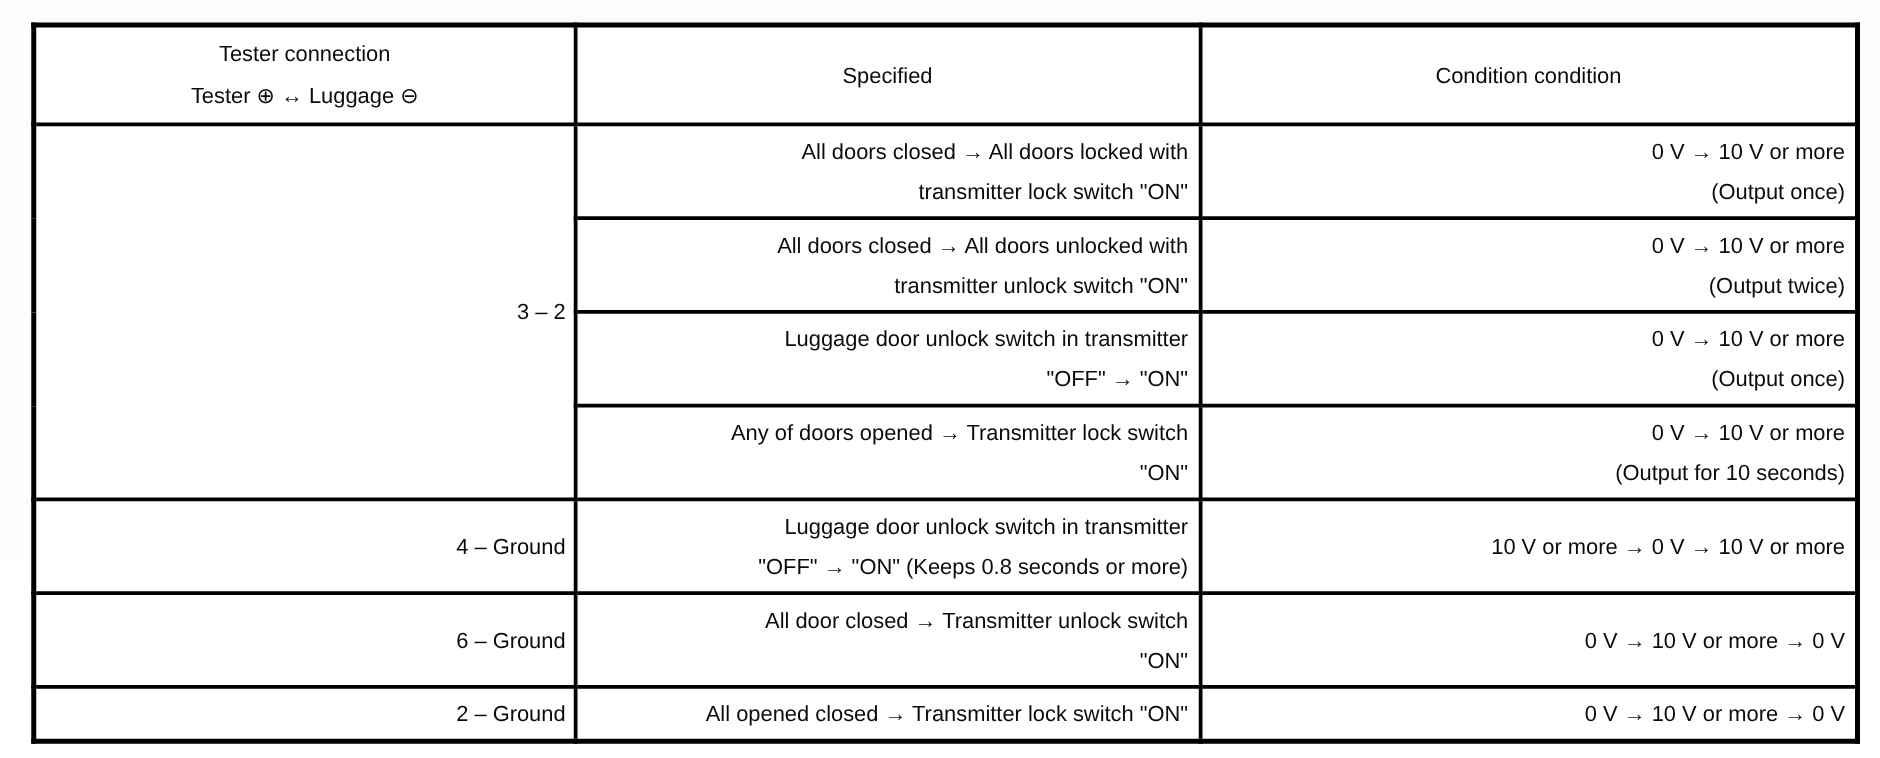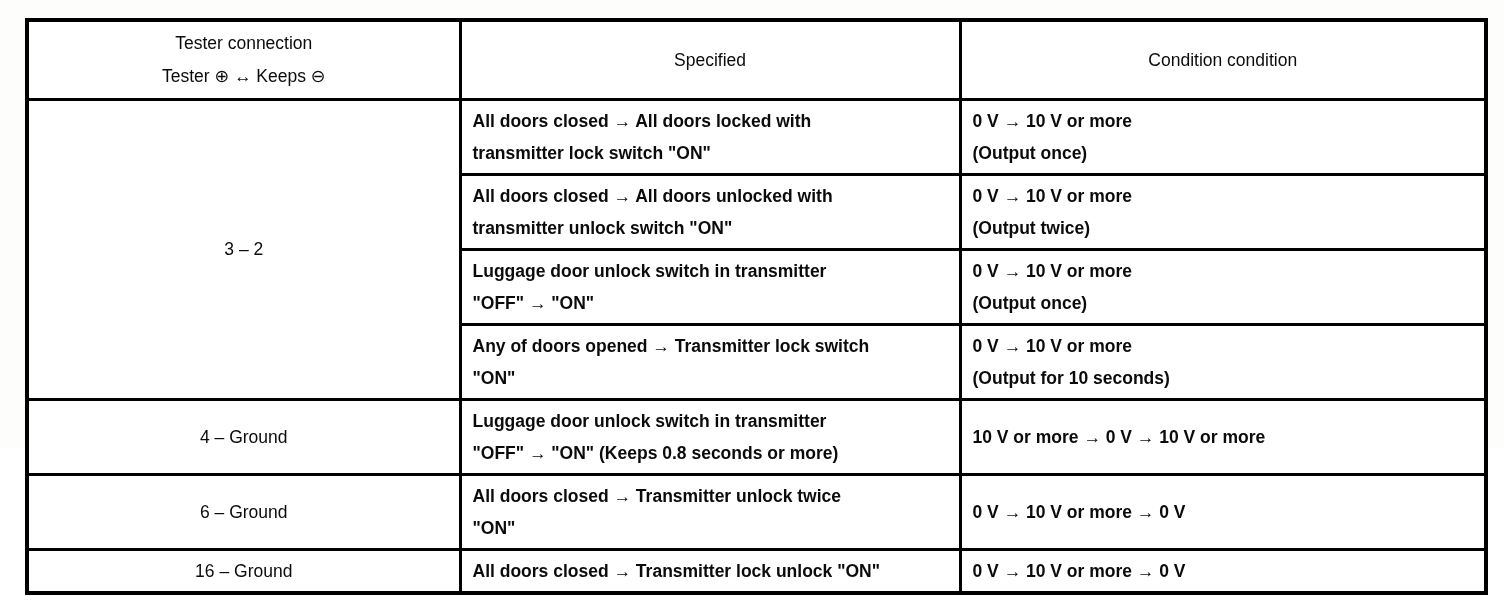--- a/index.html
+++ b/index.html
@@ -38,49 +38,48 @@
     background: #fff;
   }
   table.spec-table th {
     font-weight: normal;
     text-align: center;
     height: 72px;
     line-height: 33px;
     padding: 2px 6px;
   }
   td.tester-cell {
-    text-align: center;
+    text-align: right;
     padding: 2px 6px;
   }
   td.cond-cell, td.spec-cell {
-    text-align: left;
+    text-align: right;
     padding: 4px 8px 4px 11px;
     line-height: 32px;
     white-space: pre-line;
-    font-weight: bold;
   }
   tr.r-tall  { height: 71px; }
   tr.r-short { height: 35px; }
   .hdr-line { line-height: 33px; }
 </style>
 </head>
 <body>
 
 <div class="page">
   <table class="spec-table">
     <colgroup>
       <col class="c1">
         <col class="c2">
         <col class="c3">
     </colgroup>
     <thead>
       <tr>
         <th>
           <div class="hdr-line">Tester connection</div>
-          <div class="hdr-line">Tester ⊕ ↔ Keeps ⊖</div>
+          <div class="hdr-line">Tester ⊕ ↔ Luggage ⊖</div>
         </th>
         <th>Specified</th>
         <th>Condition condition</th>
       </tr>
     </thead>
     <tbody>
       <tr class="r-tall">
         <td class="tester-cell" rowspan="4">3 – 2</td>
         <td class="cond-cell">All doors closed → All doors locked with
 transmitter lock switch "ON"</td>
@@ -106,24 +105,24 @@
 (Output for 10 seconds)</td>
       </tr>
       <tr class="r-tall">
         <td class="tester-cell">4 – Ground</td>
         <td class="cond-cell">Luggage door unlock switch in transmitter
 "OFF" → "ON" (Keeps 0.8 seconds or more)</td>
         <td class="spec-cell">10 V or more → 0 V → 10 V or more</td>
       </tr>
       <tr class="r-tall">
         <td class="tester-cell">6 – Ground</td>
-        <td class="cond-cell">All doors closed → Transmitter unlock twice
+        <td class="cond-cell">All door closed → Transmitter unlock switch
 "ON"</td>
         <td class="spec-cell">0 V → 10 V or more → 0 V</td>
       </tr>
       <tr class="r-short">
-        <td class="tester-cell">16 – Ground</td>
-        <td class="cond-cell">All doors closed → Transmitter lock unlock "ON"</td>
+        <td class="tester-cell">2 – Ground</td>
+        <td class="cond-cell">All opened closed → Transmitter lock switch "ON"</td>
         <td class="spec-cell">0 V → 10 V or more → 0 V</td>
       </tr>
     </tbody>
   </table>
 </div>
 
 </body></html>

